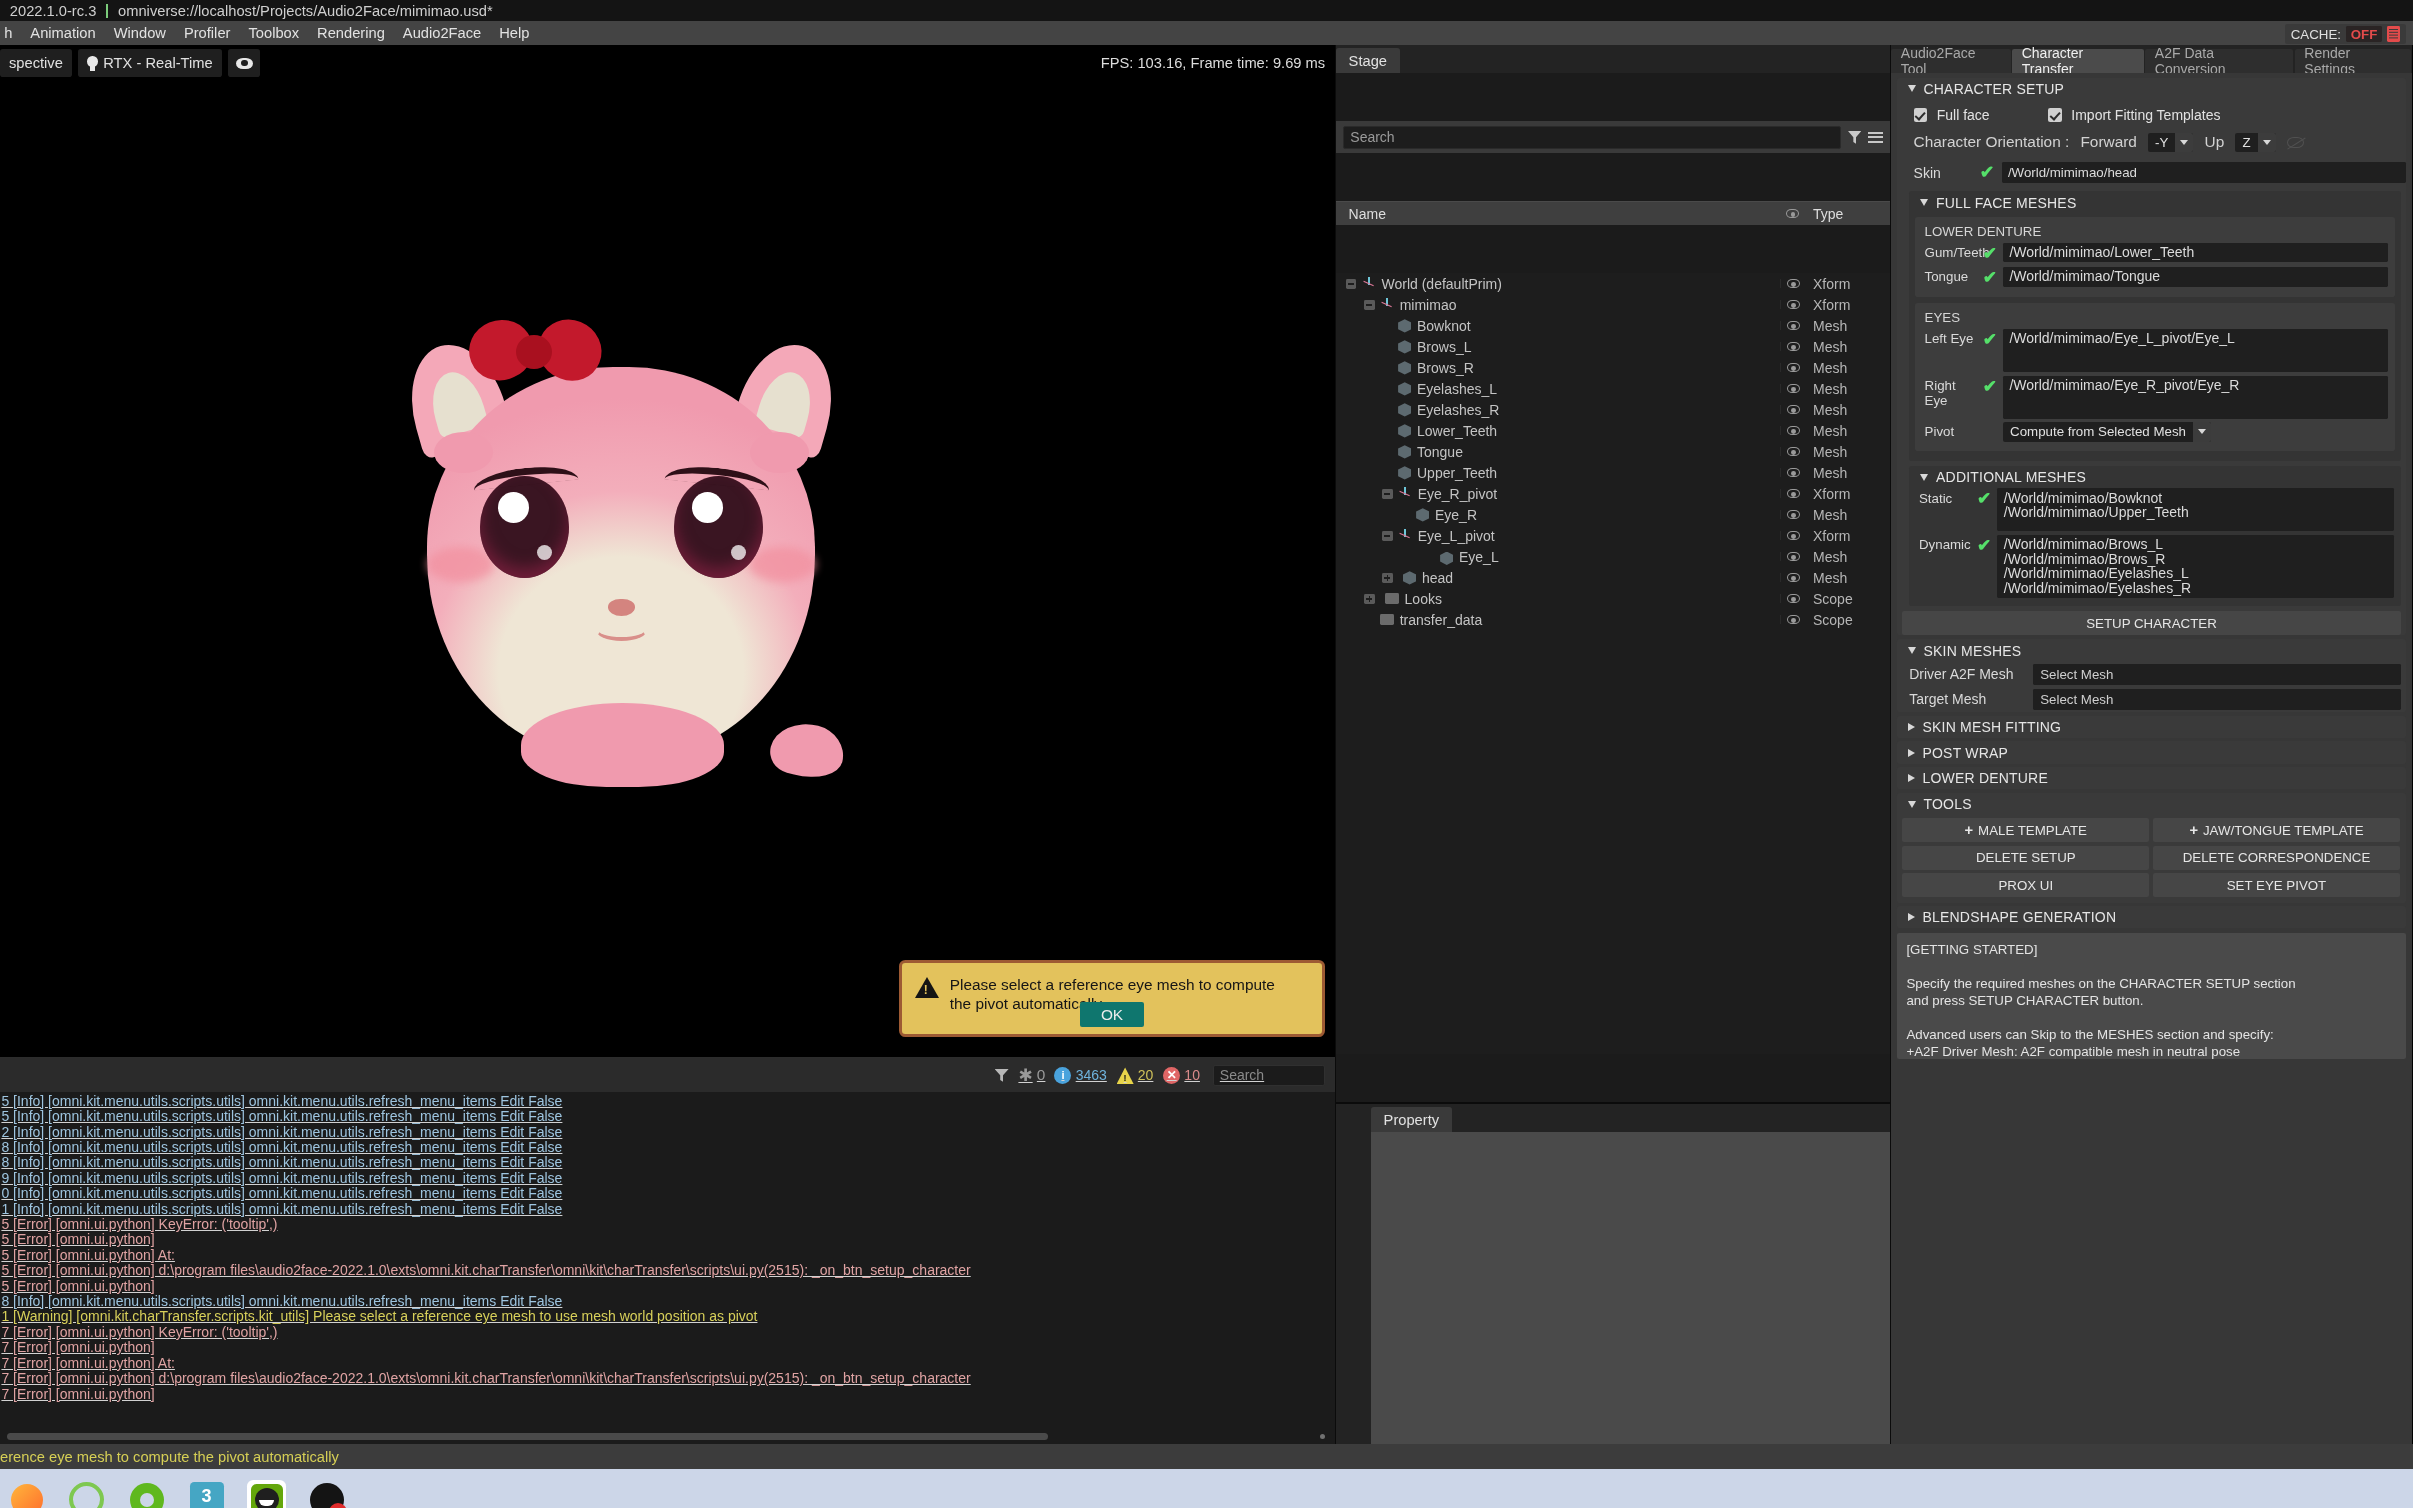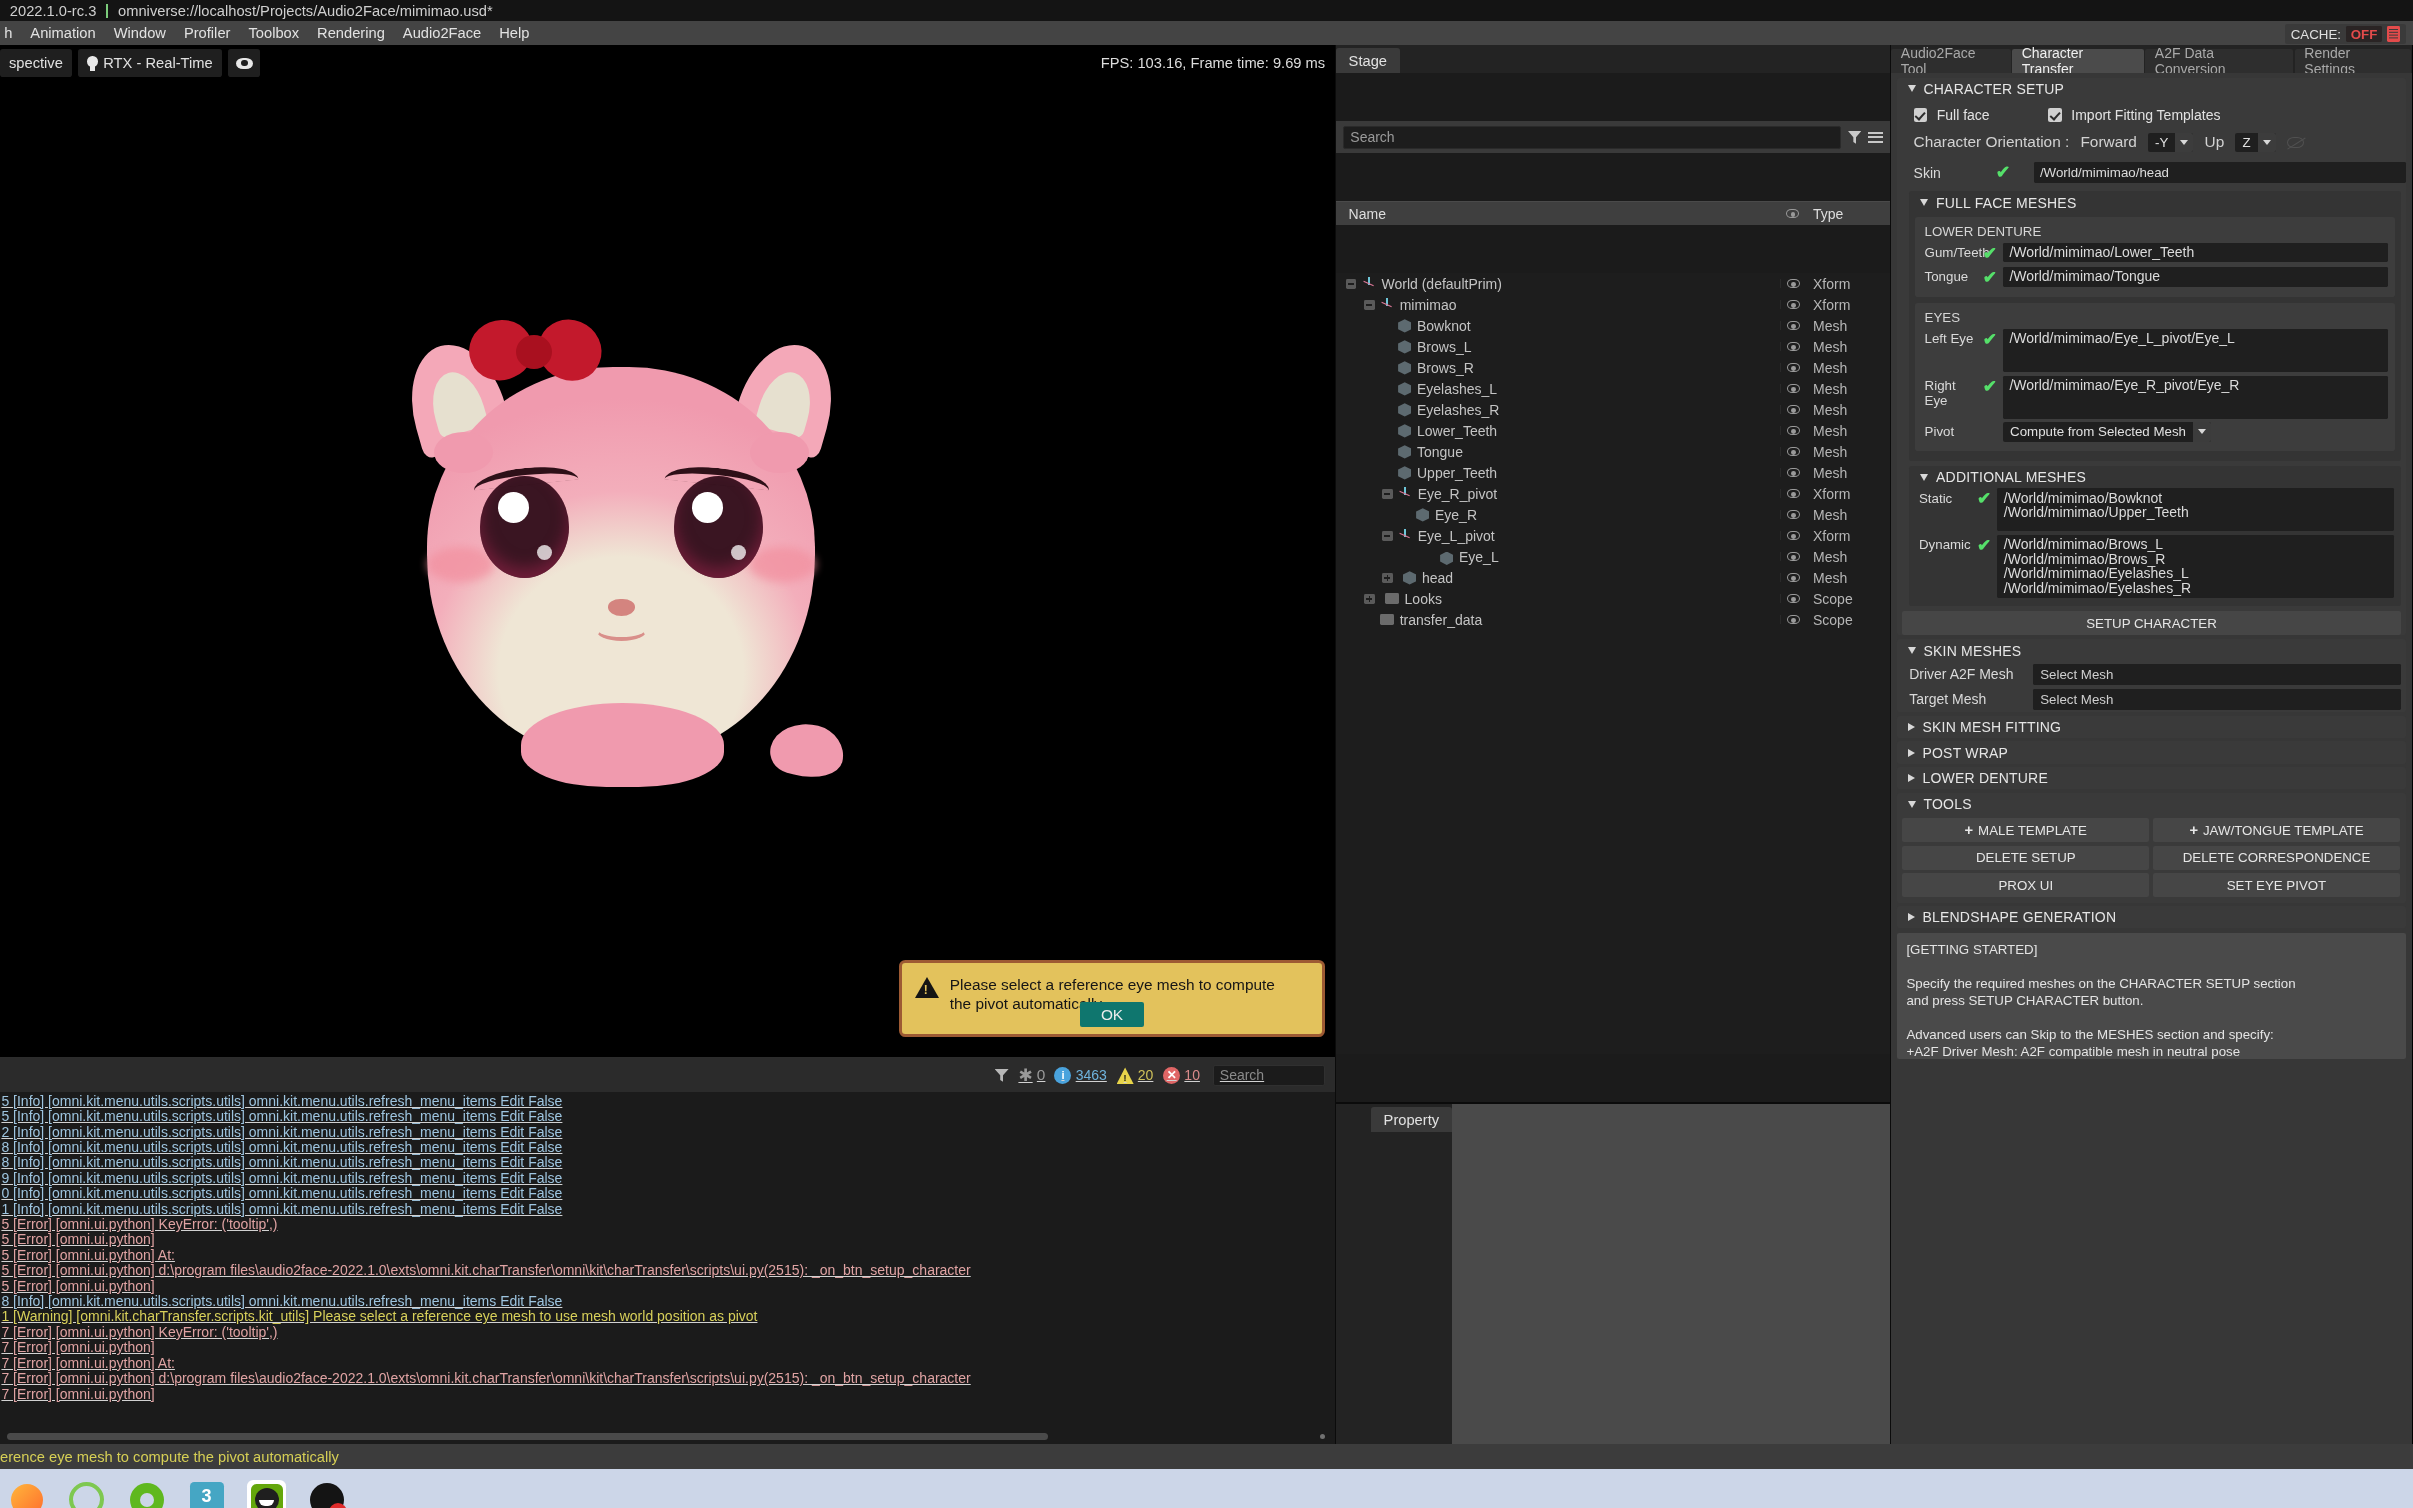--- a/index.html
+++ b/index.html
@@ -177,21 +177,21 @@
   .ic-xform:after{content:"";position:absolute;left:1.4px;top:6.3px;width:11.2px;height:1.4px;
      background:#e07a9a;transform:rotate(24deg);}
   .ic-mesh{width:13.3px;height:13.3px;background:#5d6a70;flex:0 0 auto;
      clip-path:polygon(50% 0,100% 25%,100% 75%,50% 100%,0 75%,0 25%);}
   .ic-folder{width:14px;height:11.2px;background:#6b6b6b;border-radius:1.4px;flex:0 0 auto;}
   .eye-sm{width:13.3px;height:9px;border-radius:50%/62%;border:1.4px solid #9a9a9a;
      position:relative;}
   .eye-sm:after{content:"";position:absolute;left:3.5px;top:1.7px;width:4.9px;height:4.9px;
      border-radius:50%;background:#9a9a9a;}
   .prop-panel{ height:342px; border-top:2.8px solid #0b0b0b; display:flex;
-     flex-direction:row; background:#232323;padding-left:35px;}
+     flex-direction:column; background:#232323;padding-left:35px;}
   .prop-body{ flex:1; background:#4a4a4a;}
 
   
   .rightcol{ width:522px; background:#bef264; display:flex; flex-direction:column;
      border-left:1.4px solid #0b0b0b;}
   .rtabbar{ height:28px; background:#232323; display:flex; align-items:flex-end; }
   .rtab{ height:24px; display:flex; align-items:center; padding:0 9.8px; font-size:14px;
      color:#a9a9a9; background:#2e2e2e; border-radius:2.1px 2.1px 0 0; margin-right:1.4px;}
   .rtab.active{ background:#4b4b4b; color:#f0f0f0; }
   .rbody{ flex:1; background:#373737; overflow:hidden; padding:4.2px 5.6px 0 5.6px;}
@@ -214,21 +214,21 @@
      align-items:center; color:#e0e0e0; font-size:13.3px; }
   .combo .v{ padding:0 7px; }
   .combo .arw{ width:18px; height:19.6px; background:#3c3c3c; display:flex;
      align-items:center; justify-content:center; border-radius:0 2.1px 2.1px 0;}
   .combo .arw i{border-left:4.2px solid transparent;border-right:4.2px solid transparent;
      border-top:5.6px solid #d8d8d8;display:block;}
   .ghost-eye{width:17px;height:11.2px;border-radius:50%/60%;border:1.4px solid #5f5f5f;
      position:relative;opacity:.6;}
   .ghost-eye:before{content:"";position:absolute;left:-2.1px;top:4.9px;width:21px;height:1.4px;
      background:#5f5f5f;transform:rotate(-32deg);}
-  .skinrow{ padding:2.8px 0 8.4px 17px; display:flex; align-items:center; gap:16px;}
+  .skinrow{ padding:2.8px 0 8.4px 17px; display:flex; align-items:center; gap:0;}
   .lbl-w{ width:59px; font-size:14px; color:#dadada; }
   .tick{ color:#55e06a; font-size:17.5px; font-weight:bold; width:29px; text-align:center;
      line-height:1;}
   .pathbox{ flex:1; background:#1f1f1f; height:21px; display:flex; align-items:center;
      padding:0 6.3px; color:#dcdcdc; font-size:13.3px; border-radius:1.4px;}
   .subsect{ background:#343434; border-radius:2.8px; margin:0 5.6px 5.6px 12.6px; padding-bottom:4.2px;}
   .grpbox{ background:#3d3d3d; border-radius:2.8px; margin:2.8px 5.6px 5.6px 5.6px; padding:4.2px 0 5.6px 0;}
   .grp-title{ font-size:13.3px; color:#d6d6d6; padding:2.8px 0 4.2px 9.8px; }
   .mrow{ display:flex; align-items:flex-start; padding:0 7px 3.5px 9.8px; }
   .mrow .lbl{ width:52px; font-size:13.3px; color:#dadada; padding-top:2.1px;}

